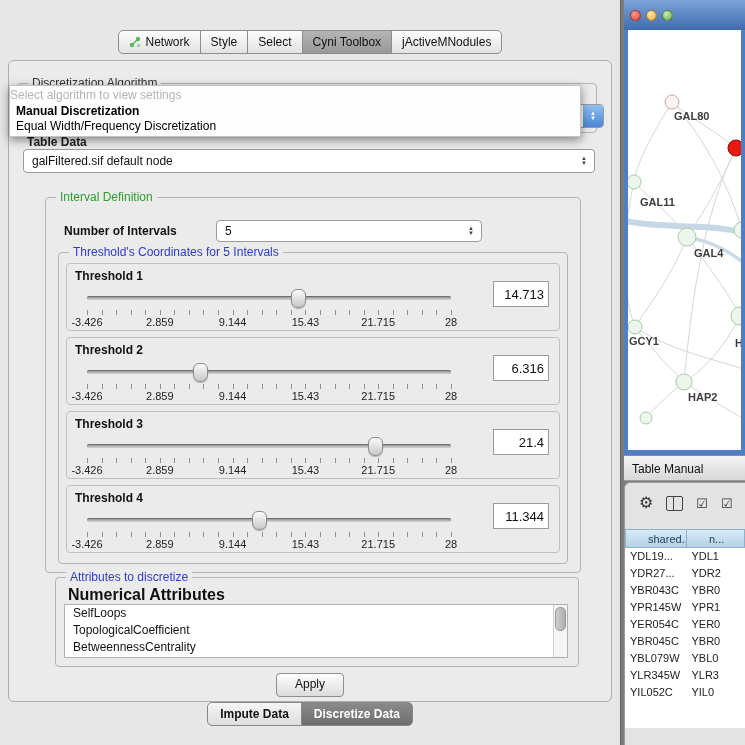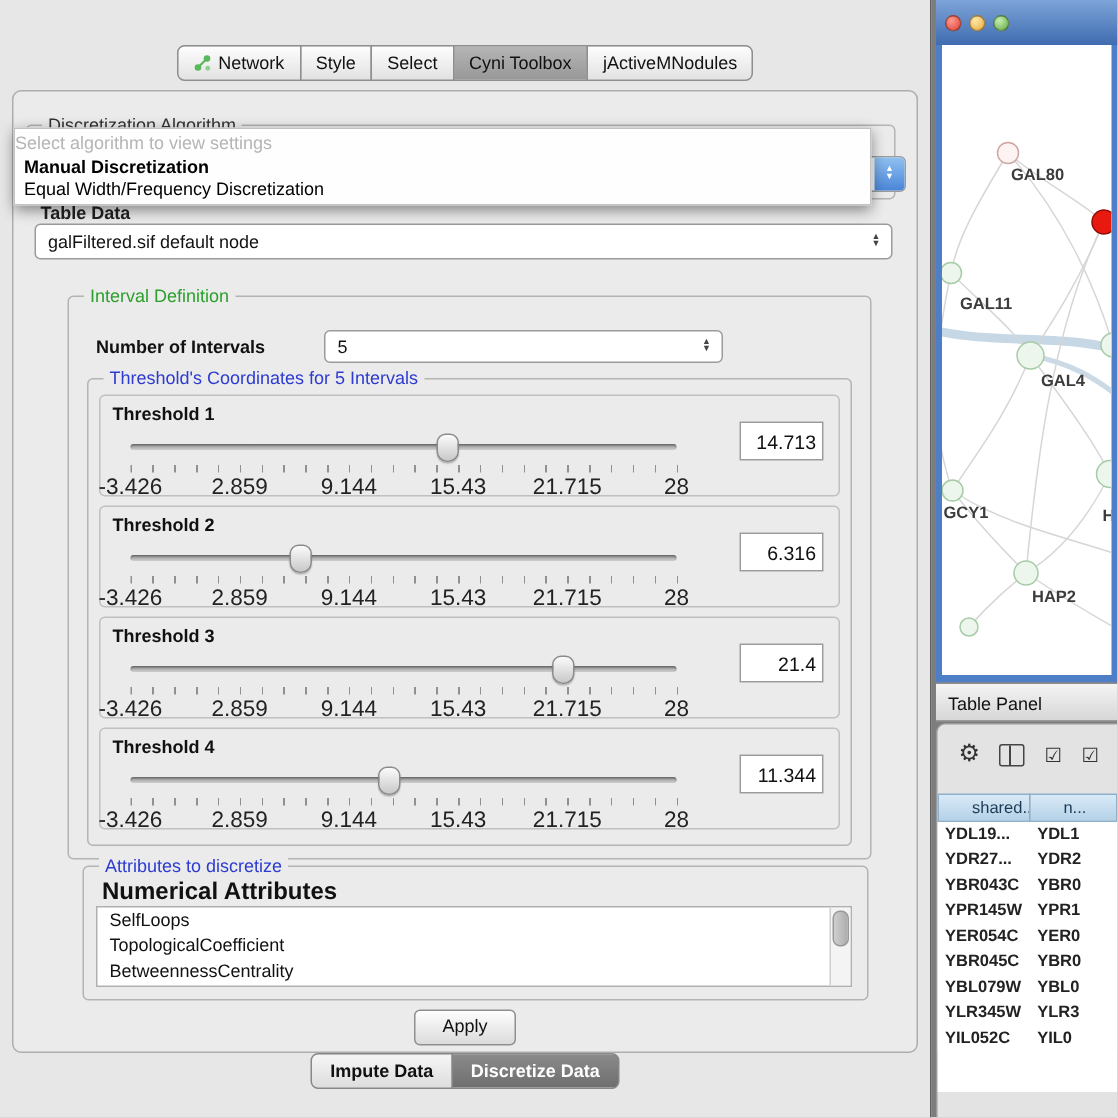--- a/index.html
+++ b/index.html
@@ -46,21 +46,21 @@
   .ni-combo{left:170px;top:22px;width:266px;height:22px;}
   .thr-group{left:12px;top:54px;width:508px;height:310px;}
 
   .thr-card{position:absolute;left:7px;width:492px;height:66px;border:1px solid #c0c0c0;border-radius:4px;background:#ebebeb;}
   .thr-label{position:absolute;left:8px;top:5px;font-size:12px;font-weight:bold;color:#111;}
   .slider{position:absolute;left:20px;top:24px;width:364px;height:38px;}
   .track{position:absolute;left:0;top:8px;width:364px;height:4px;background:linear-gradient(#8f8f8f,#d0d0d0);border-radius:2px;box-shadow:inset 0 1px 1px rgba(0,0,0,.3);}
   .thumb{position:absolute;top:1px;width:13px;height:17px;background:linear-gradient(#fbfbfb,#c8c8c8);border:1px solid #8b8b8b;border-radius:6px 6px 7px 7px;box-shadow:0 1px 1px rgba(0,0,0,.25);}
   .ticks{position:absolute;left:0;top:22px;width:365px;height:5px;background-image:repeating-linear-gradient(to right,#909090 0px,#909090 1px,transparent 1px,transparent 14.56px);}
   .tick-labels{position:absolute;left:0;top:28px;width:364px;height:10px;}
-  .tick-labels span{position:absolute;transform:translateX(-50%);font-size:15px;color:#222;white-space:nowrap;}
+  .tick-labels span{position:absolute;transform:translateX(-50%);font-size:11px;color:#222;white-space:nowrap;}
   .thr-value{position:absolute;right:10px;top:17px;width:56px;height:26px;border:1px solid #9a9a9a;background:#fff;font-size:13px;text-align:right;padding:0 4px;box-sizing:border-box;font-family:"Liberation Sans",sans-serif;color:#111;}
 
   .attr-group{left:46px;top:516px;width:522px;height:88px;}
   .attr-sub{position:absolute;left:12px;top:8px;font-size:16px;font-weight:bold;color:#111;}
   .attr-list{position:absolute;left:8px;top:26px;width:504px;height:54px;background:#fff;border:1px solid #b0b0b0;overflow:hidden;box-sizing:border-box;}
   .attr-item{font-size:12px;height:17px;line-height:17px;padding-left:8px;color:#111;white-space:nowrap;}
   .attr-scroll{position:absolute;right:0;top:0;width:13px;height:100%;background:#f4f4f4;border-left:1px solid #d0d0d0;}
   .attr-thumb{position:absolute;left:1px;right:1px;top:2px;height:22px;background:linear-gradient(90deg,#cfcfcf,#adadad);border:1px solid #9a9a9a;border-radius:5px;}
 
   .apply-btn{position:absolute;left:50%;top:612px;transform:translateX(-50%);width:66px;height:22px;border:1px solid #8f8f8f;border-radius:4px;background:linear-gradient(#fefefe,#dbdbdb);font-size:12px;text-align:center;line-height:21px;color:#111;}
@@ -83,21 +83,21 @@
   
   .table-panel-header{position:absolute;left:624px;top:455px;width:121px;height:26px;background:linear-gradient(#f4f4f4,#d7d7d7);border-top:1px solid #8e8e8e;border-bottom:1px solid #9a9a9a;font-size:12px;line-height:26px;padding-left:8px;color:#111;box-sizing:border-box;}
   .table-window{position:absolute;left:624px;top:482px;width:121px;height:263px;background:#e3e3e3;border:1px solid #9a9a9a;border-right:none;border-bottom:none;border-radius:6px 0 0 0;overflow:hidden;box-sizing:border-box;}
   .tw-toolbar{display:flex;align-items:center;gap:13px;padding:8px 0 4px 14px;height:24px;box-sizing:content-box;}
   .gear-icon{font-size:16px;color:#333;line-height:16px;}
   .columns-icon{width:15px;height:13px;border:1px solid #444;border-radius:2px;background:linear-gradient(90deg,transparent 0 6px,#444 6px 7px,transparent 7px);}
   .check-icon{font-size:13px;color:#333;}
   .tw-header{display:flex;margin-top:10px;}
   .th-cell{height:19px;line-height:19px;font-size:11px;color:#1c3a56;background:linear-gradient(#d9eaf7,#b4d1e7);border:1px solid #8fb0c9;margin-left:-1px;padding-left:22px;box-sizing:border-box;white-space:nowrap;overflow:hidden;}
   .th-cell:first-child{margin-left:0;}
-  .tw-rows{background:#fff;min-height:180px;font-weight:bold;}
+  .tw-rows{background:#fff;min-height:180px;}
   .trow{display:flex;height:17px;background:#fff;}
   .tcell{font-size:11px;line-height:17px;padding-left:5px;color:#222;box-sizing:border-box;white-space:nowrap;overflow:hidden;}
 </style>
 </head>
 <body>
 
 <div id="screen">
 
   <section class="control-panel">
 
@@ -305,21 +305,21 @@
           <text x="12" y="176" font-size="11" fill="#3c3c3c" font-family="&quot;Liberation Sans&quot;, sans-serif">GAL11</text>
           <text x="66" y="227" font-size="11" fill="#3c3c3c" font-family="&quot;Liberation Sans&quot;, sans-serif">GAL4</text>
           <text x="1" y="315" font-size="11" fill="#3c3c3c" font-family="&quot;Liberation Sans&quot;, sans-serif">GCY1</text>
           <text x="60" y="371" font-size="11" fill="#3c3c3c" font-family="&quot;Liberation Sans&quot;, sans-serif">HAP2</text>
           <text x="107" y="317" font-size="11" fill="#3c3c3c" font-family="&quot;Liberation Sans&quot;, sans-serif">H</text>
         </svg>
     </div>
   </section>
 
   <div class="table-panel-header">
-    <span>Table Panel</span>
+    <span>Table Manual</span>
   </div>
 
   <section class="table-window">
     <div class="tw-toolbar">
       <span class="gear-icon">⚙</span>
       <span class="columns-icon"></span>
       <span class="check-icon">☑</span>
       <span class="check-icon">☑</span>
     </div>
     <div class="tw-header" id="tw-header">

